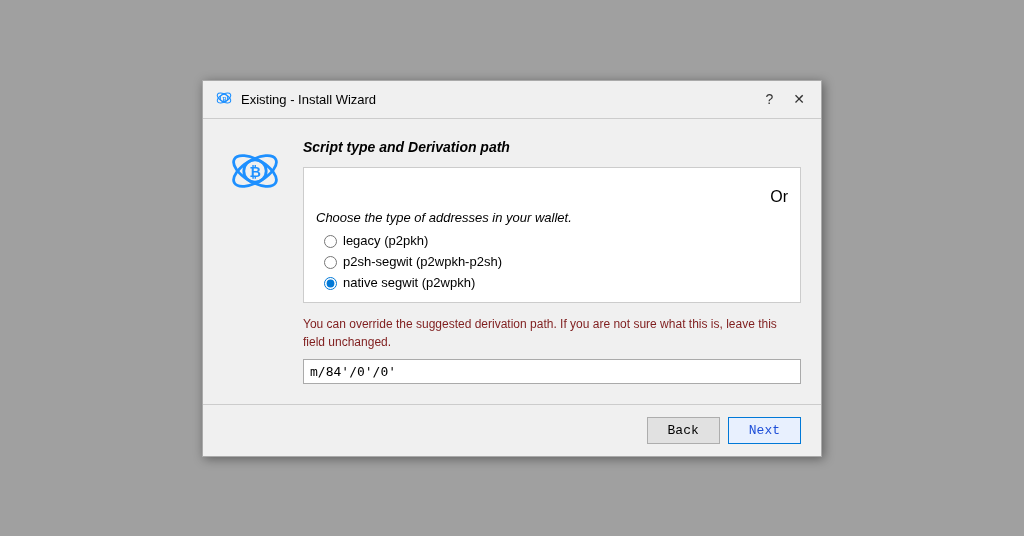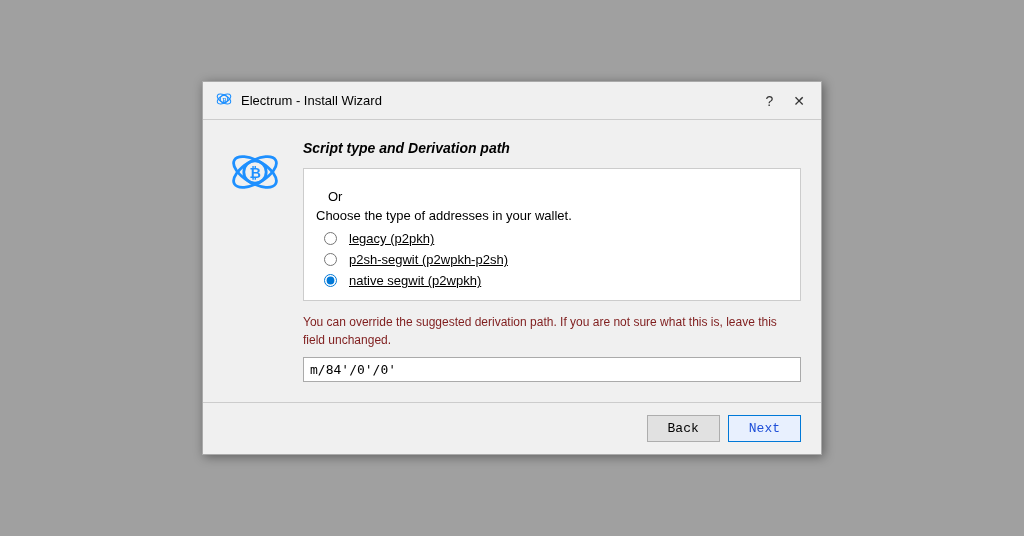--- a/index.html
+++ b/index.html
@@ -103,41 +103,42 @@
       background: #e1e1e1;
       border: 1px solid #adadad;
       padding: 4px 12px;
       cursor: pointer;
       font-size: 13px;
       font-family: inherit;
     }
 
     .or-text {
       margin: 8px 0 4px 12px;
-      font-size: 13px;
+      font-size: 16px;
+      text-align: right;
     }
 
     .choose-text {
       font-size: 13px;
       margin-bottom: 8px;
+      font-style: italic;
     }
 
     .radio-group {
       display: flex;
       flex-direction: column;
       gap: 6px;
       padding-left: 8px;
     }
 
     .radio-item {
       display: flex;
-      align-items: center;
-      gap: 12px;
-      font-size: 13px;
-      text-decoration: underline;
+      align-items: flex-end;
+      gap: 6px;
+      font-size: 13px;
     }
 
     .radio-item input[type="radio"] {
       cursor: pointer;
       accent-color: #0078d7;
     }
 
     .derivation-info {
       font-size: 12px;
       color: #7f1d1d;
@@ -186,21 +187,21 @@
   <div class="title-bar">
     <div class="title-bar-left">
       <span class="title-bar-icon">
         <svg viewBox="0 0 24 24" fill="none" xmlns="http://www.w3.org/2000/svg">
           <circle cx="12" cy="12" r="5" stroke="#1e90ff" stroke-width="1.5" fill="none"></circle>
           <ellipse cx="12" cy="12" rx="5" ry="10" stroke="#1e90ff" stroke-width="1.5" fill="none" transform="rotate(60 12 12)"></ellipse>
           <ellipse cx="12" cy="12" rx="5" ry="10" stroke="#1e90ff" stroke-width="1.5" fill="none" transform="rotate(-60 12 12)"></ellipse>
           <text x="9.5" y="15.5" font-size="7" fill="#1e90ff" font-weight="bold">₿</text>
         </svg>
       </span>
-      <span>Electrum  -  Install Wizard</span>
+      <span>Existing  -  Install Wizard</span>
     </div>
     <div class="title-bar-controls">
       <button class="title-bar-btn">?</button>
       <button class="title-bar-btn">✕</button>
     </div>
   </div>
 
   <div class="wizard-body">
 
     <div class="wizard-icon">

